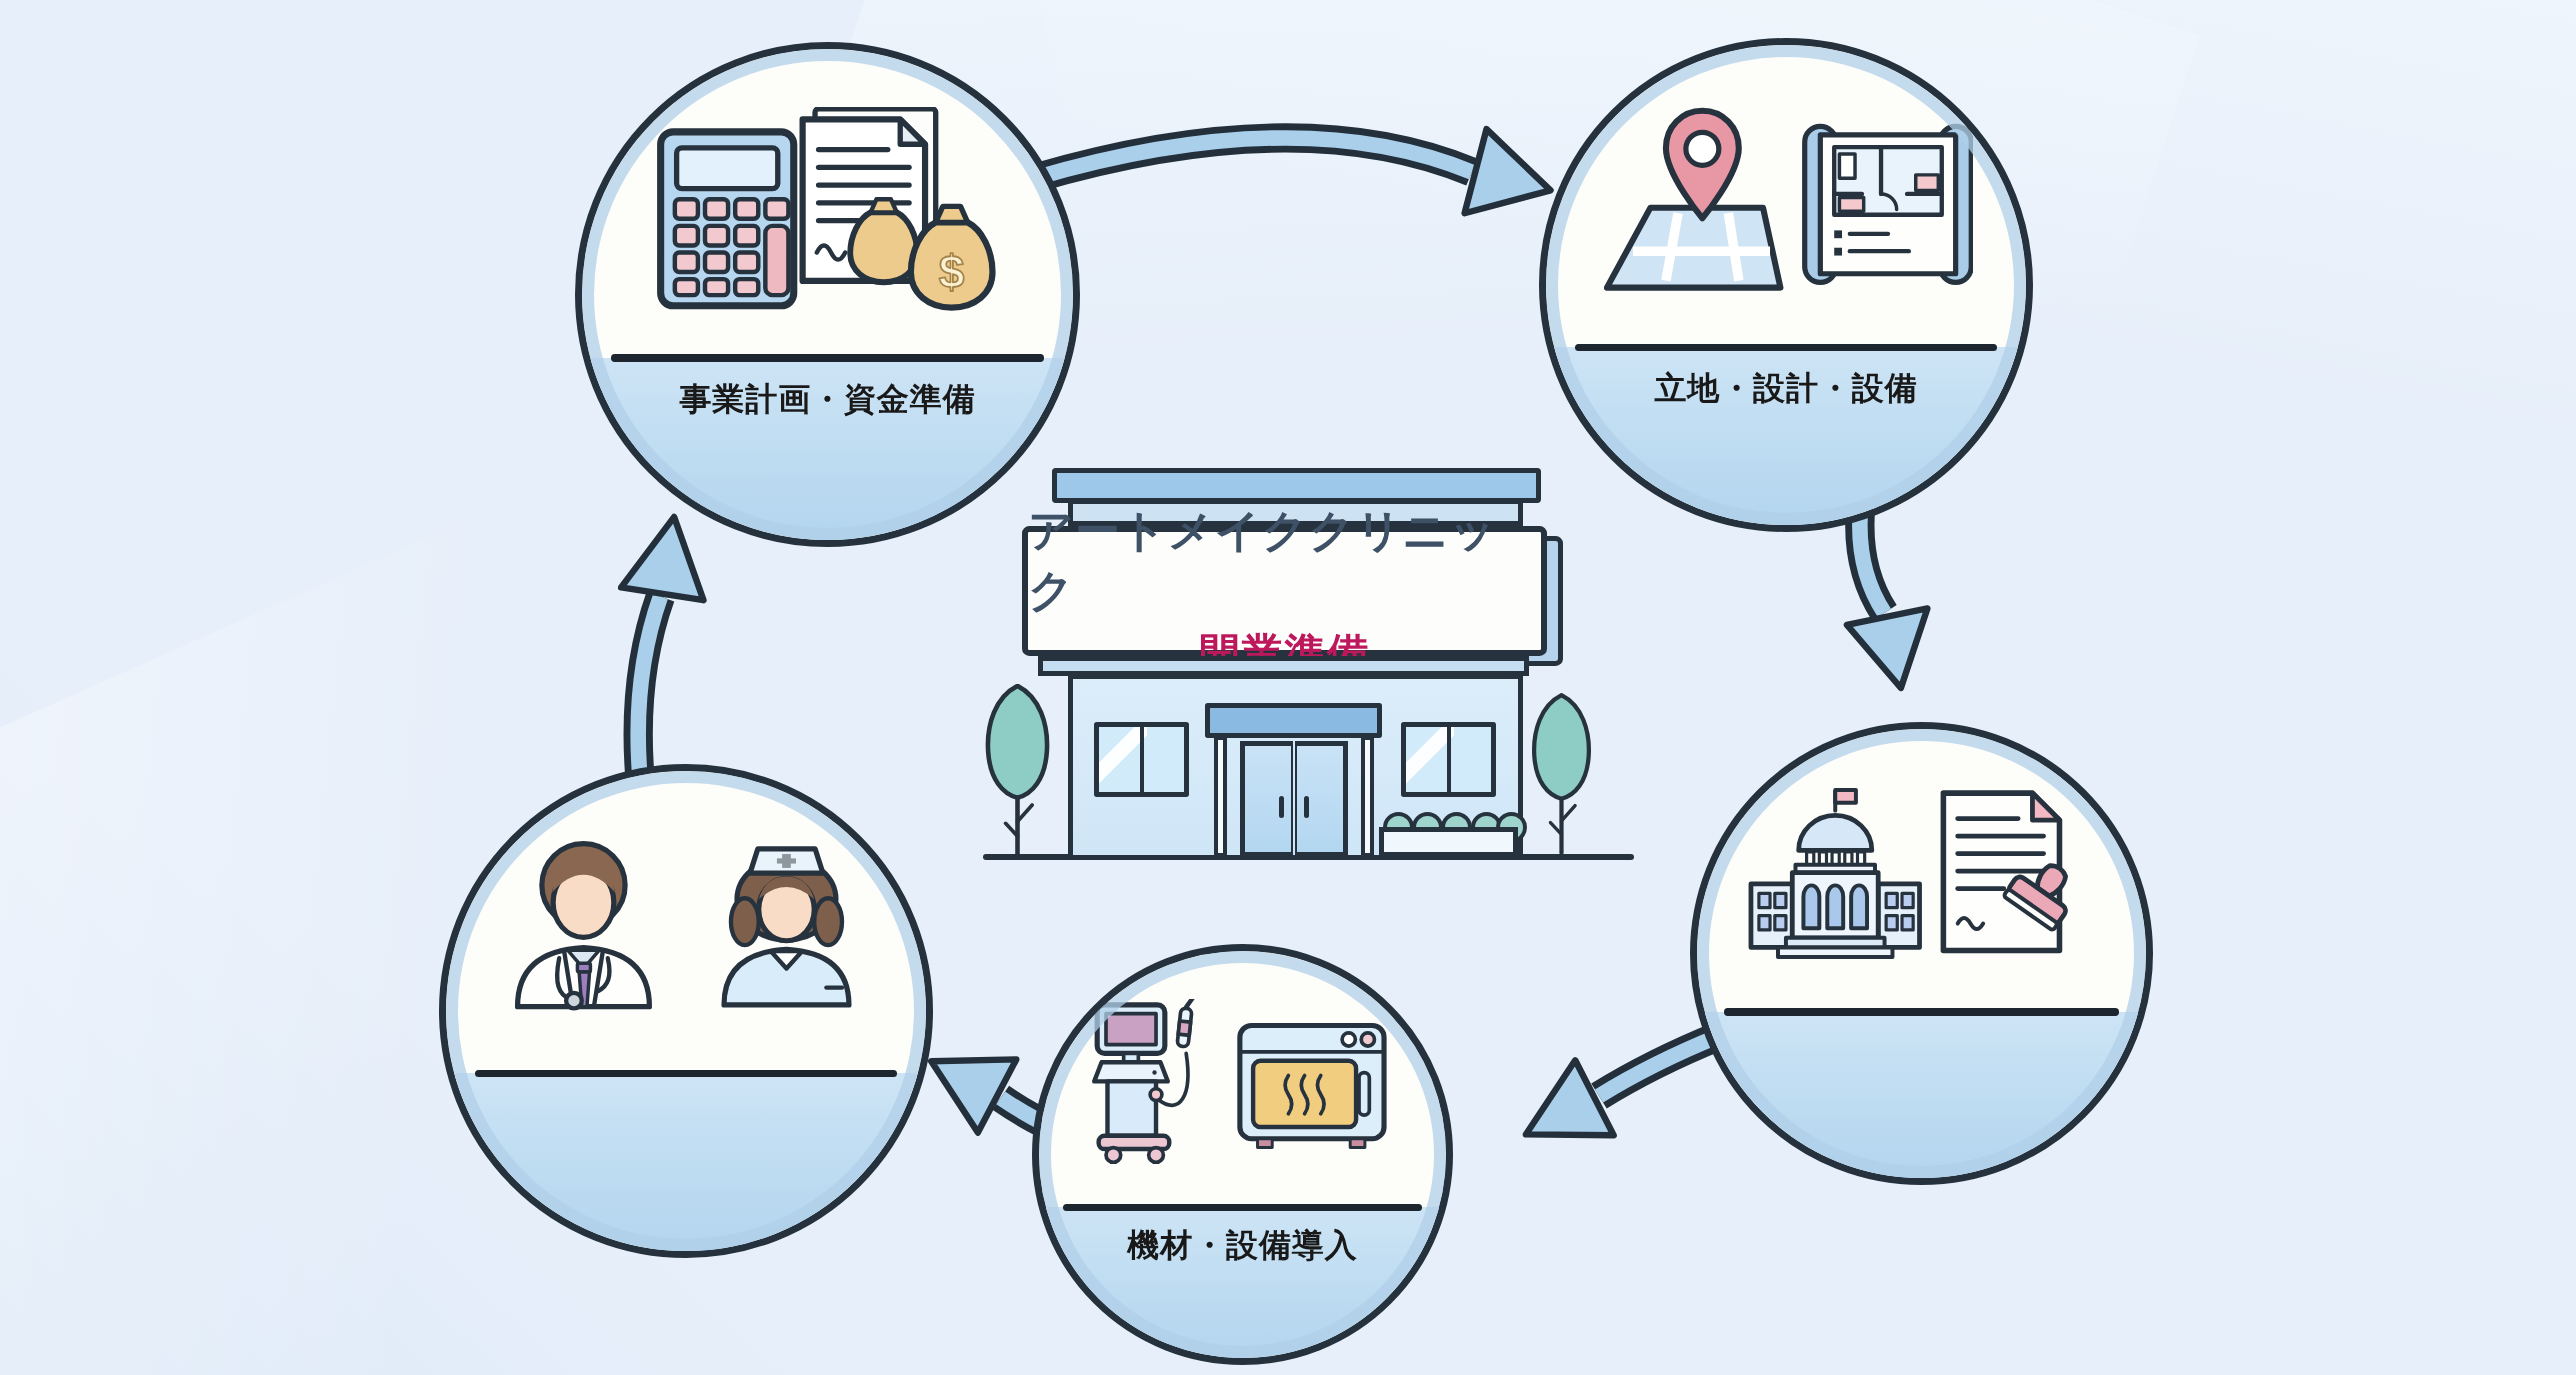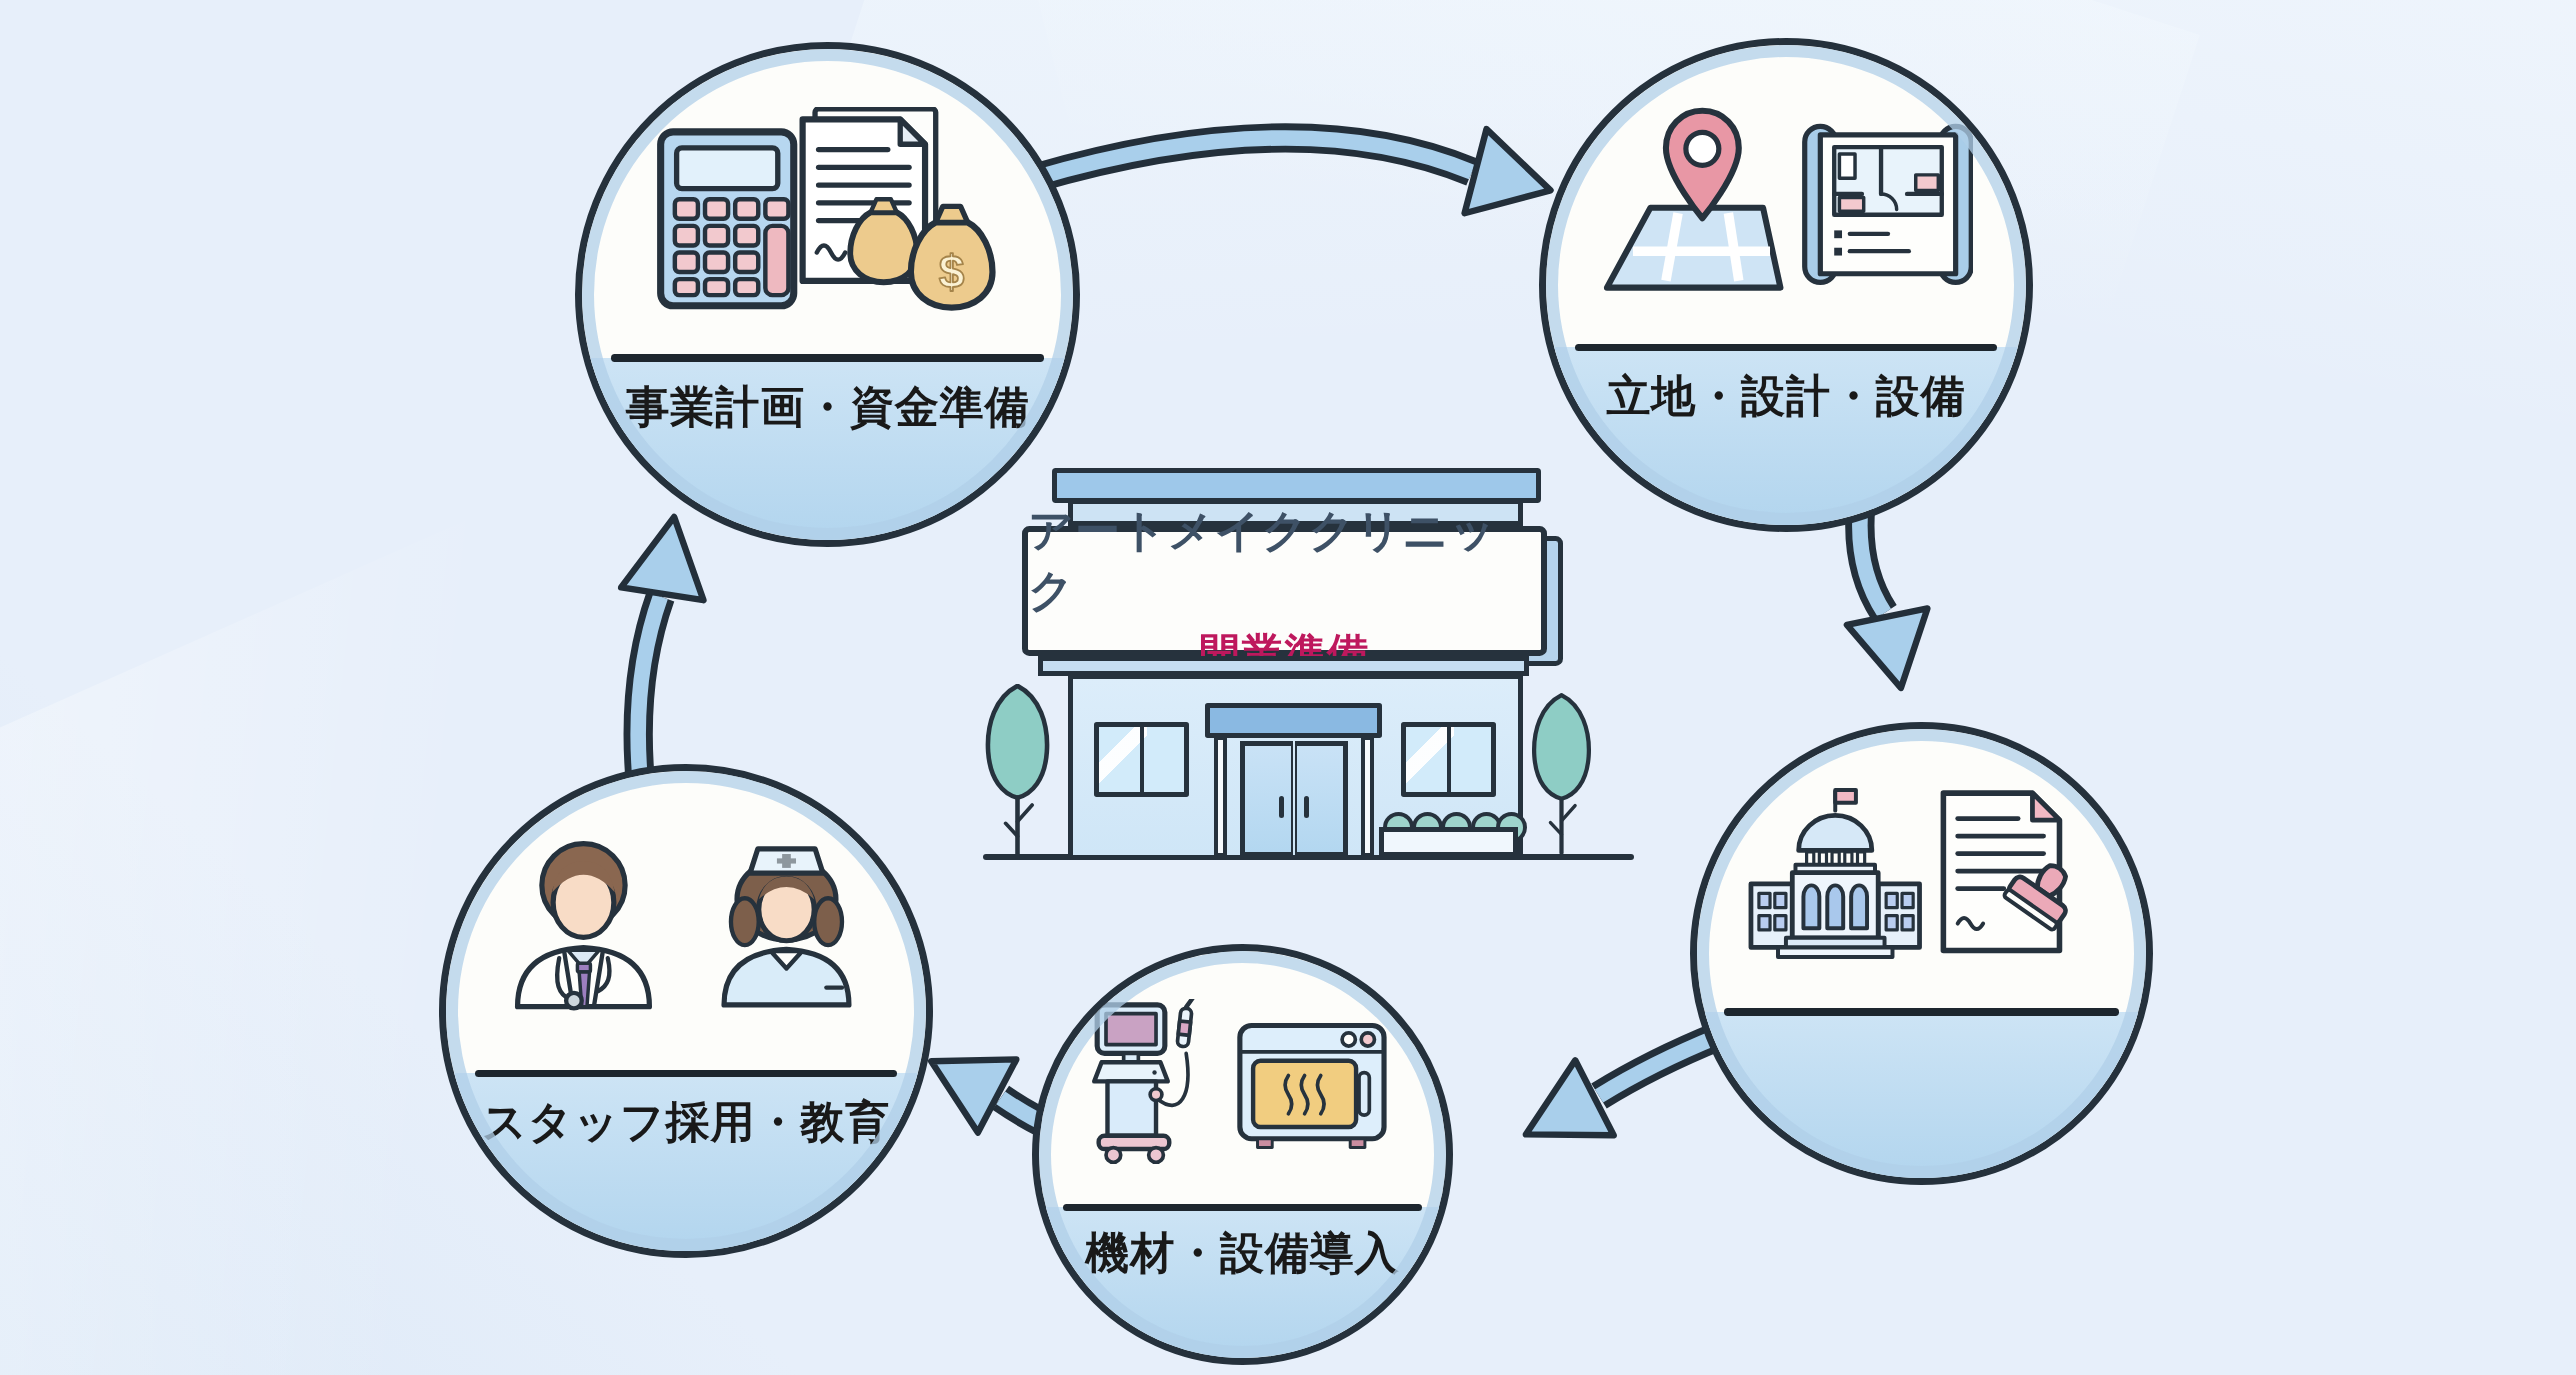--- a/index.html
+++ b/index.html
@@ -29,21 +29,21 @@
   .node { position:absolute; z-index:3; border-radius:50%;
     background:#fdfdfa; border:7.3px solid #25313c; box-sizing:border-box; overflow:hidden; }
   .node-bottom { position:absolute; left:0; right:0; top:63%; bottom:0;
     background:linear-gradient(180deg,#cde4f5 0%, #b2d5ee 100%); }
   .node-icons { position:absolute; left:3%; right:3%; top:7%; height:54%;
     display:flex; align-items:center; justify-content:center; }
   .node-icons svg { height:82%; }
   .node-line { position:absolute; left:6%; right:6%; top:62.2%; height:7.3px;
     background:#1d262e; border-radius:3.7px; }
   .node-label { position:absolute; left:0; right:0; top:67%; text-align:center;
-    font-size:44px; font-weight:700; color:#191919; letter-spacing:0.9px; white-space:nowrap; }
+    font-size:32px; font-weight:700; color:#191919; letter-spacing:0.9px; white-space:nowrap; }
   .node-rim { position:absolute; inset:0; border-radius:50%;
     box-shadow:inset 0 0 0 12px rgba(176,207,232,0.75); pointer-events:none; }
 
   
   .building { position:absolute; left:951px; top:457px; width:695px; height:421px; z-index:2; }
   .b { position:absolute; box-sizing:border-box; }
   .b-ground { left:32px; top:397px; width:651px; height:6.4px; background:#26323d; border-radius:3.7px; }
   .b-roof1 { left:101px; top:11px; width:489px; height:35px; background:#9ec8ea;
     border:5.5px solid #26323d; border-radius:3.7px; }
   .b-roof2 { left:117px; top:42px; width:455px; height:27.4px; background:#cde3f4;
@@ -404,18 +404,17 @@
             <rect x="95" y="26" width="10" height="16" fill="#8e979e" stroke="none"></rect>
             <rect x="89" y="31" width="22" height="6" fill="#8e979e" stroke="none"></rect>
             <path d="M28,200 Q28,140 100,136 Q172,140 172,200 Z" fill="#d9ecf9"></path>
             <path d="M82,138 L100,158 L118,138 Z" fill="#fefefc" stroke-width="5"></path>
             <path d="M146,180 H164" stroke-width="5"></path>
           </g>
         </g>
       </svg>
     </div>
     <div class="node-line"></div>
-    <div class="node-label">スタッフ採用・教育</div>
     <div class="node-rim"></div>
   </div>
 
 </div>
 
 
 </body></html>

